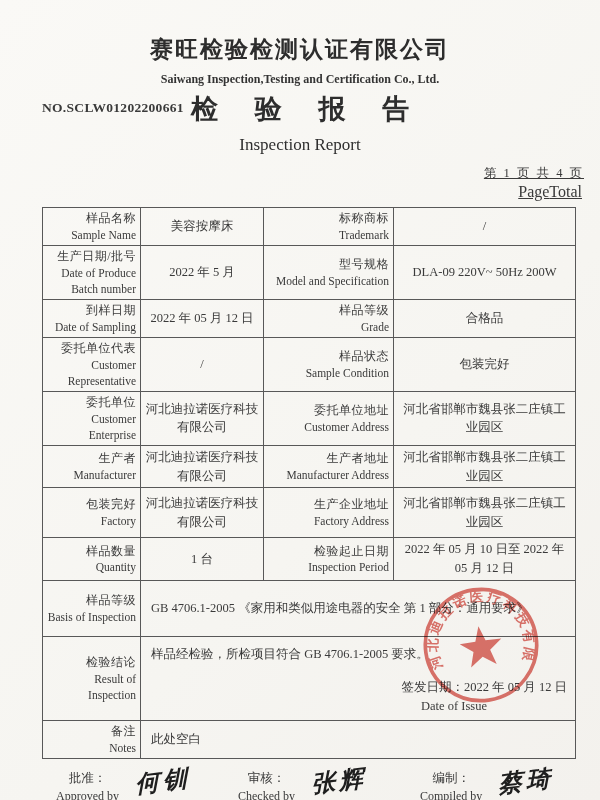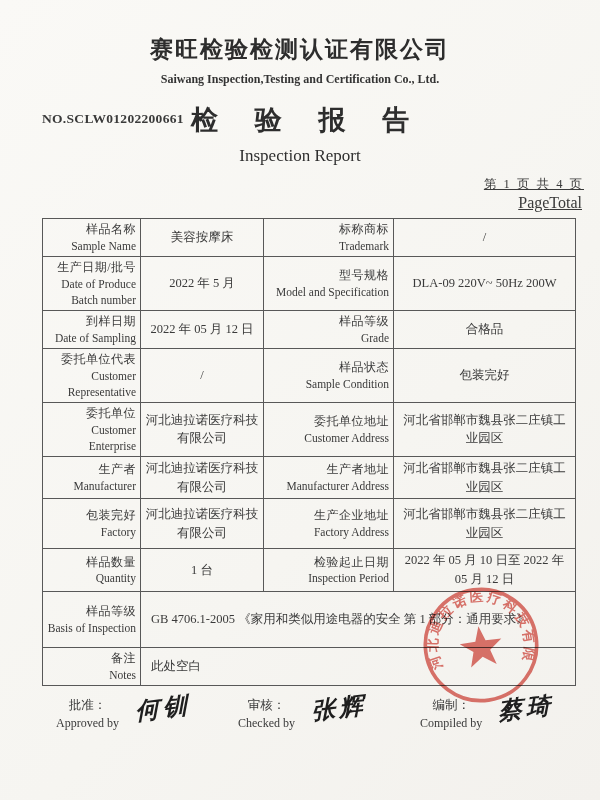--- a/index.html
+++ b/index.html
@@ -21,21 +21,21 @@
     text-align: center;
     font-family: Liberation Sans, sans-serif;
     font-size: 23px; font-weight: bold; letter-spacing: 2px;
     color: #2d2d2d;
   }
   .company-en {
     margin-top: 7px;
     text-align: center;
     font-size: 12px; font-weight: bold; color: #333;
   }
-  .title-row { position: relative; margin-top: 15px; height: 36px; }
+  .title-row { position: relative; margin-top: 4px; height: 36px; }
   .report-no {
     position: absolute; left: 42px; top: 9px;
     font-size: 13.5px; font-weight: bold; letter-spacing: .3px;
   }
   .title-cn {
     text-align: center;
     font-size: 27px; font-weight: bold; letter-spacing: 15px;
     text-indent: 15px; color: #2d2d2d;
   }
   .title-en {
@@ -224,20 +224,31 @@
           </td>
         <td class="val">2022 年 05 月 10 日至 2022 年 05 月 12 日</td>
       </tr>
       <tr class="r9">
         <td class="lbl">
             <div class="cn">样品等级</div>
             <div class="en">Basis of Inspection</div>
           </td>
         <td class="val-left" colspan="3">GB 4706.1-2005 《家用和类似用途电器的安全 第 1 部分：通用要求》</td>
       </tr>
+      <tr class="r10">
+        <td class="lbl">
+            <div class="cn">检验结论</div>
+            <div class="en">Result of Inspection</div>
+          </td>
+        <td class="val-left result-cell" colspan="3">
+          <div>样品经检验，所检项目符合 GB 4706.1-2005 要求。</div>
+          <div class="issue-block">签发日期：2022 年 05 月 12 日</div>
+          <div class="issue-en">Date of Issue</div>
+        </td>
+      </tr>
       <tr class="r11">
         <td class="lbl">
             <div class="cn">备注</div>
             <div class="en">Notes</div>
           </td>
         <td class="val-left" colspan="3">此处空白</td>
       </tr>
     </tbody>
   </table>
 

